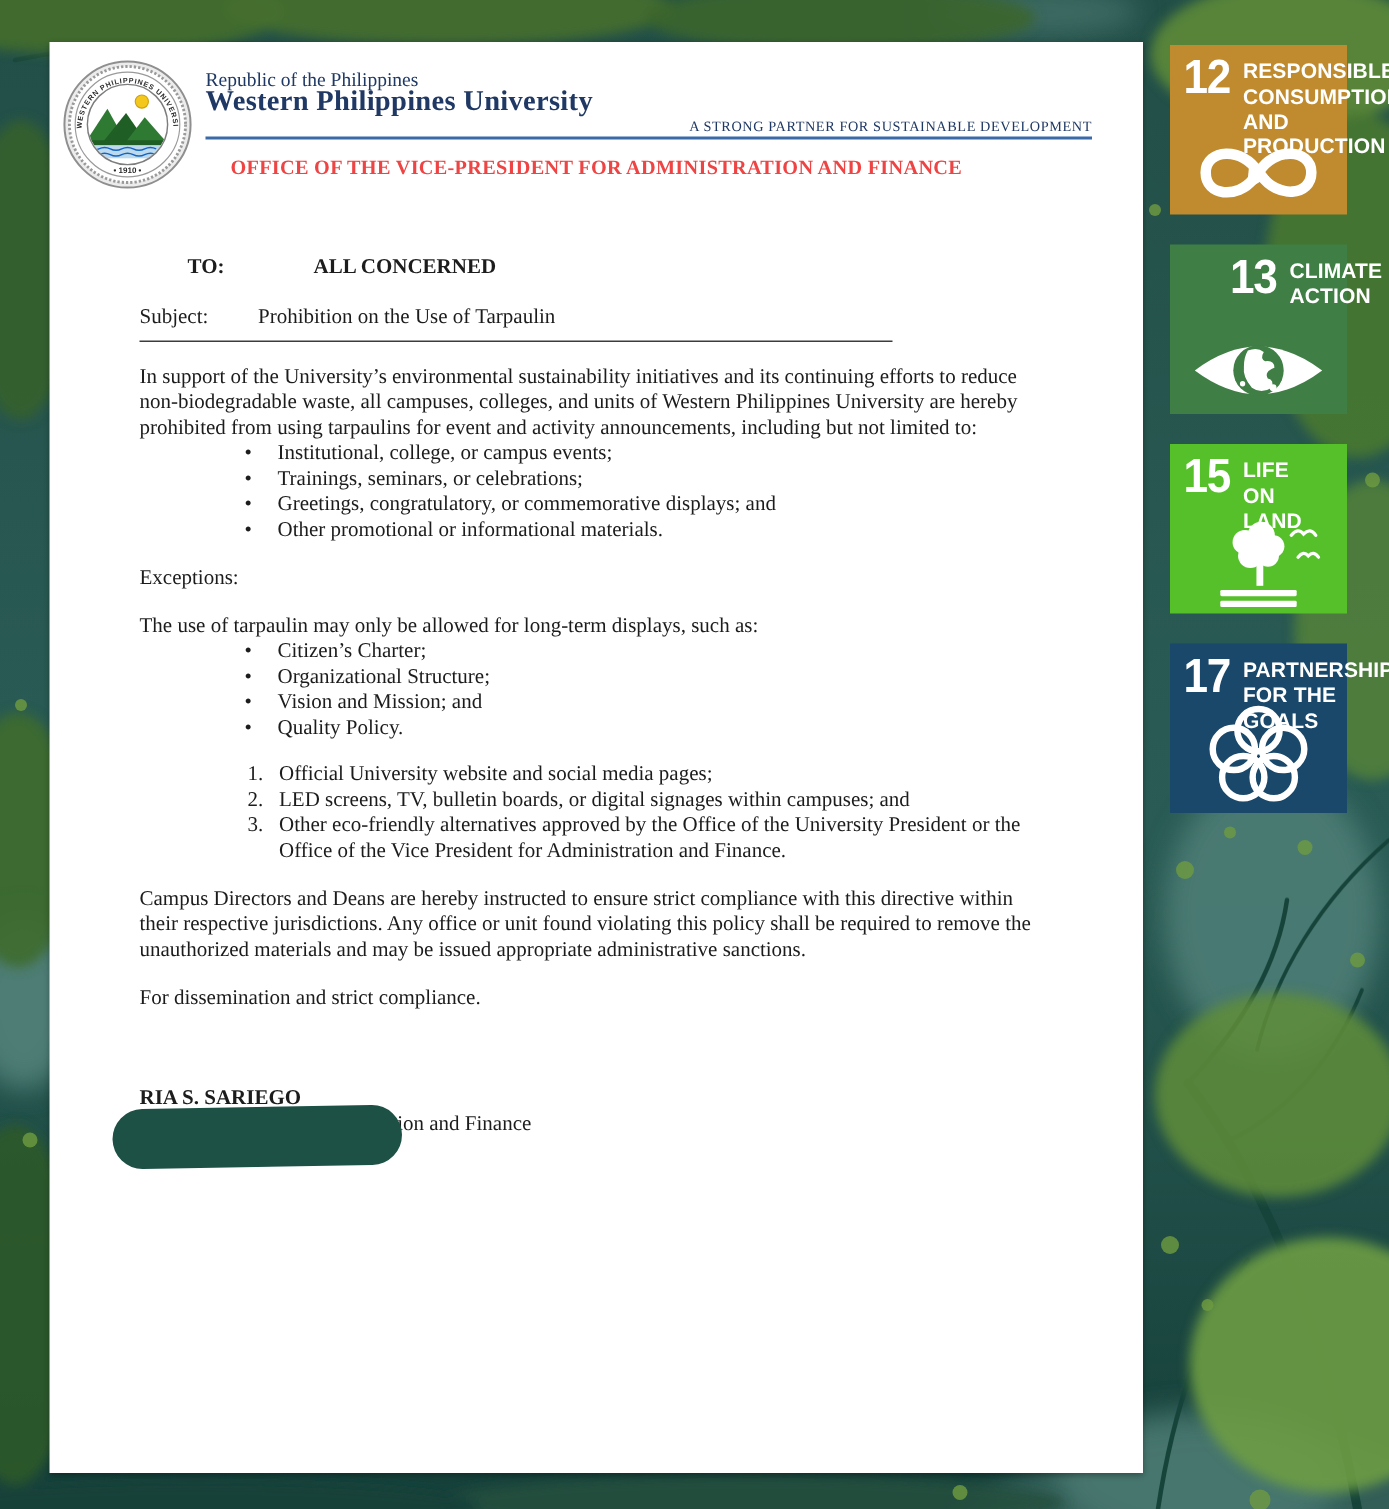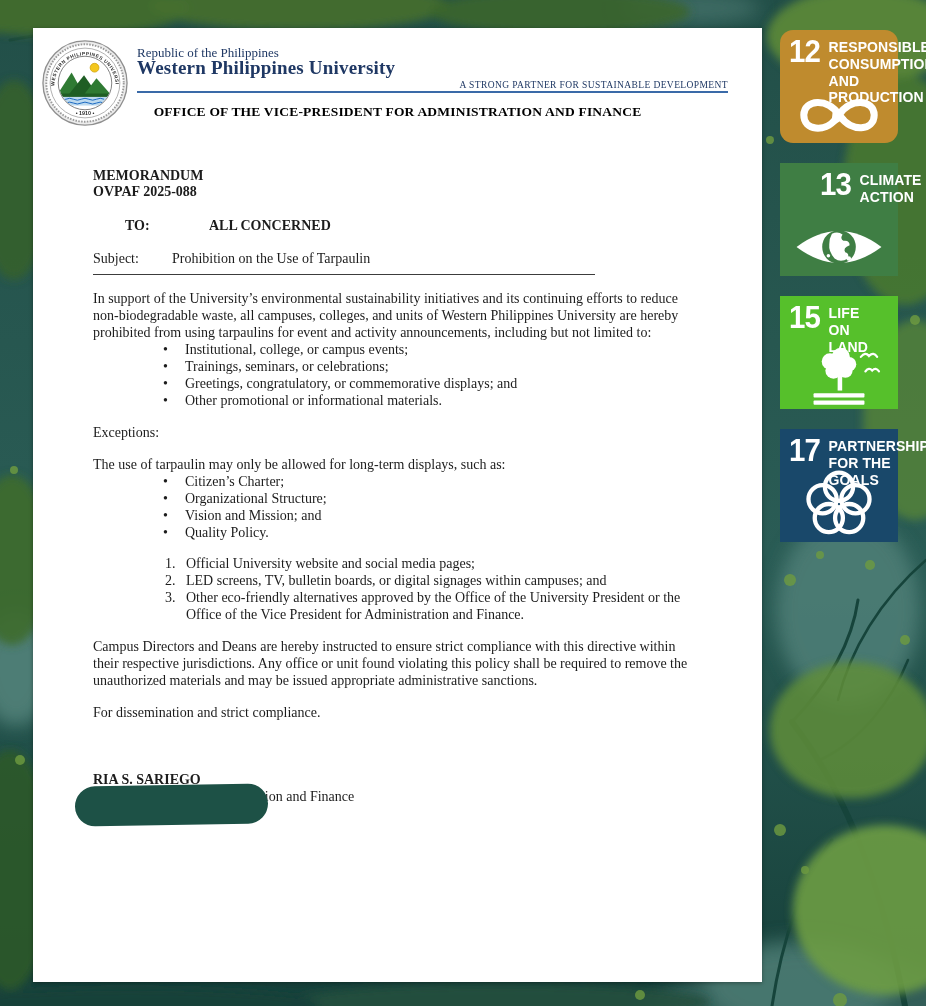--- a/index.html
+++ b/index.html
@@ -9,21 +9,21 @@
   
   .page{position:absolute;left:33px;top:28px;width:729px;height:954px;background:#ffffff;
         box-sizing:border-box;color:#1c1c1c;font-size:14px;line-height:17px;
         box-shadow:0 1px 4px rgba(0,0,0,.35);overflow:hidden;}
 
   .seal{position:absolute;left:9px;top:12px;width:86px;height:86px;}
   .h-republic{position:absolute;left:104px;top:16px;font-size:13px;color:#1F3864;}
   .h-univ{position:absolute;left:104px;top:31px;font-size:19px;font-weight:bold;color:#1F3864;letter-spacing:.2px;}
   .h-rule{position:absolute;left:104px;top:63px;width:591px;border-top:2px solid #3A6AA8;}
   .h-tagline{position:absolute;right:34px;top:49px;font-size:9.5px;color:#1F3864;letter-spacing:.4px;}
-  .h-office{position:absolute;left:0;top:75px;width:100%;text-align:center;font-size:13.5px;font-weight:bold;color:#000000;letter-spacing:.2px;}
+  .h-office{position:absolute;left:0;top:75px;width:100%;text-align:center;font-size:13.5px;font-weight:bold;color:#ef4444;letter-spacing:.2px;}
 
   .content{position:absolute;left:60px;top:125px;width:607px;}
   .date-line{text-align:right;}
   .memo-block{margin-top:15px;font-weight:bold;line-height:16px;}
   .kv{display:flex;margin-top:17px;}
   .kv .k{flex:none;width:84px;}
   .kv.bold{font-weight:bold;margin-left:32px;}
   .kv.subject{margin-top:16px;}
   .kv.subject .k{width:79px;}
   .sep{margin-top:6px;width:502px;border-bottom:1.2px solid #3c3c3c;height:1px;}
@@ -149,24 +149,20 @@
     </svg>
 
     <div class="h-republic">Republic of the Philippines</div>
     <div class="h-univ">Western Philippines University</div>
     <div class="h-tagline">A STRONG PARTNER FOR SUSTAINABLE DEVELOPMENT</div>
     <div class="h-rule"></div>
     <div class="h-office">OFFICE OF THE VICE-PRESIDENT FOR ADMINISTRATION AND FINANCE</div>
 
     <div class="content">
 
-      <div class="memo-block">
-        <div>MEMORANDUM</div>
-        <div>OVPAF 2025-088</div>
-      </div>
 
       <div class="kv bold">
         <span class="k">TO:</span>
         <span>ALL CONCERNED</span>
       </div>
 
       <div class="kv subject">
         <span class="k">Subject:</span>
         <span>Prohibition on the Use of Tarpaulin</span>
       </div>
@@ -234,21 +230,21 @@
       <div class="para">For dissemination and strict compliance.</div>
 
       <div class="sig">
         <div class="redaction" style="background-color: rgb(29, 81, 70);"></div>
         <div class="sig-name">RIA S. SARIEGO</div>
         <div class="sig-title">Vice-President for Administration and Finance</div>
       </div>
     </div>
   </div>
 
-  <div class="sdg sdg-12" style="background-color: rgb(191, 139, 46); border-radius: 13px;">
+  <div class="sdg sdg-12" style="background-color: rgb(191, 139, 46);">
     <div class="sdg-head">
       <span class="sdg-num">12</span>
       <span class="sdg-title">
         <span>RESPONSIBLE</span>
         <span>CONSUMPTION</span>
         <span>AND PRODUCTION</span>
       </span>
     </div>
     <div class="sdg-icon">
       <svg width="88" height="50" viewBox="0 0 100 52">

